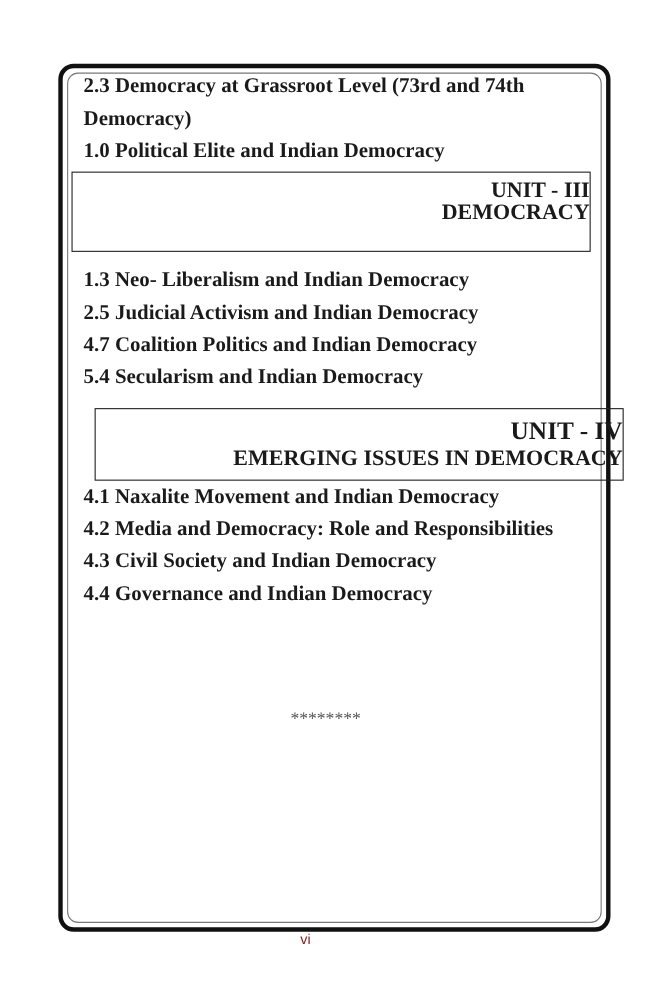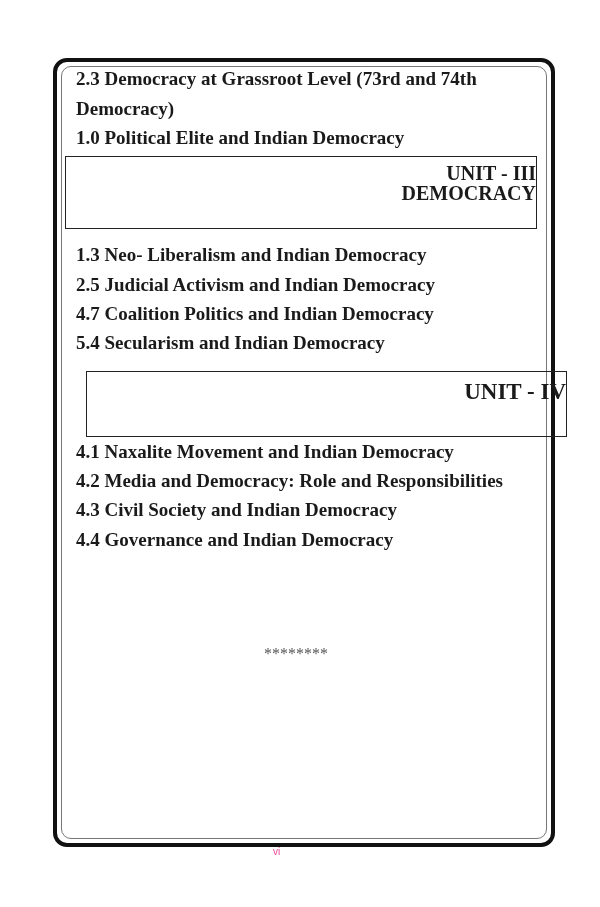--- a/index.html
+++ b/index.html
@@ -11,21 +11,21 @@
            border:1.5px solid #777; border-radius:10px; }
   .line { position:absolute; left:76px; font-weight:bold; font-size:19px; white-space:nowrap; }
   .unitbox { position:absolute; border:1.5px solid #222; text-align:right; font-weight:bold; }
   .u3 { left:65px; top:156px; width:470px; height:71px; }
   .u4 { left:65px; top:371px; width:479px; height:64px;margin-left:21px; }
   .u3 .t1 { font-size:20px; line-height:20px; margin-top:6px; }
   .u3 .t2 { font-size:20px; line-height:21px; }
   .u4 .t1 { font-size:23px; line-height:26px; margin-top:7px; }
   .u4 .t2 { font-size:20px; line-height:24px; }
   .stars { position:absolute; left:264px; top:645px; font-size:16px; color:#555; letter-spacing:0px; }
-  .pagenum { position:absolute; left:273px; top:846px; font-family:"Liberation Sans",sans-serif; font-size:10px; color:#ec4899; }
+  .pagenum { position:absolute; left:273px; top:846px; font-family:"Liberation Sans",sans-serif; font-size:13px; color:#7f1d1d; }
 </style>
 </head>
 <body>
 
 <div class="outer">
   <div class="inner"></div>
 </div>
 
 <div class="line" style="top:68px">2.3 Democracy at Grassroot Level (73rd and 74th</div>
 <div class="line" style="top:98px">Democracy)</div>
@@ -36,20 +36,21 @@
   <div class="t2">DEMOCRACY</div>
 </div>
 
 <div class="line" style="top:244px">1.3 Neo- Liberalism and Indian Democracy</div>
 <div class="line" style="top:274px">2.5 Judicial Activism and Indian Democracy</div>
 <div class="line" style="top:303px">4.7 Coalition Politics and Indian Democracy</div>
 <div class="line" style="top:332px">5.4 Secularism and Indian Democracy</div>
 
 <div class="unitbox u4">
   <div class="t1">UNIT - IV</div>
+  <div class="t2">EMERGING ISSUES IN DEMOCRACY</div>
 </div>
 
 <div class="line" style="top:441px">4.1 Naxalite Movement and Indian Democracy</div>
 <div class="line" style="top:470px">4.2 Media and Democracy: Role and Responsibilities</div>
 <div class="line" style="top:499px">4.3 Civil Society and Indian Democracy</div>
 <div class="line" style="top:529px">4.4 Governance and Indian Democracy</div>
 
 <div class="stars">********</div>
 <div class="pagenum">vi</div>
 

